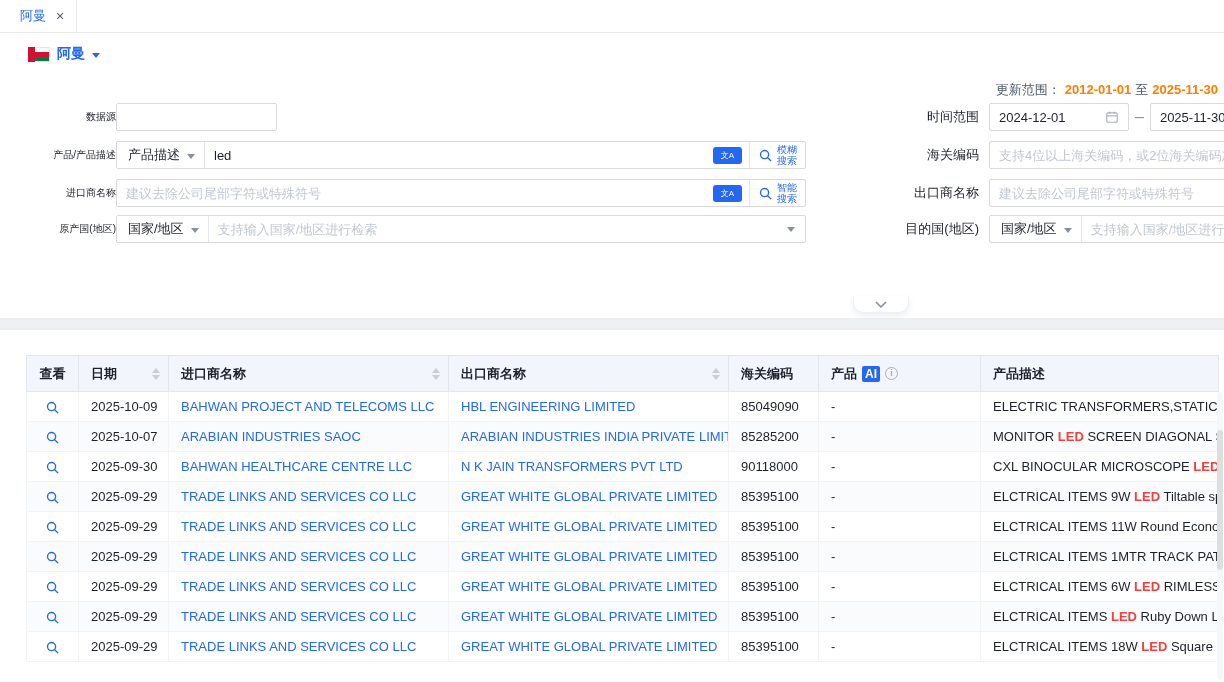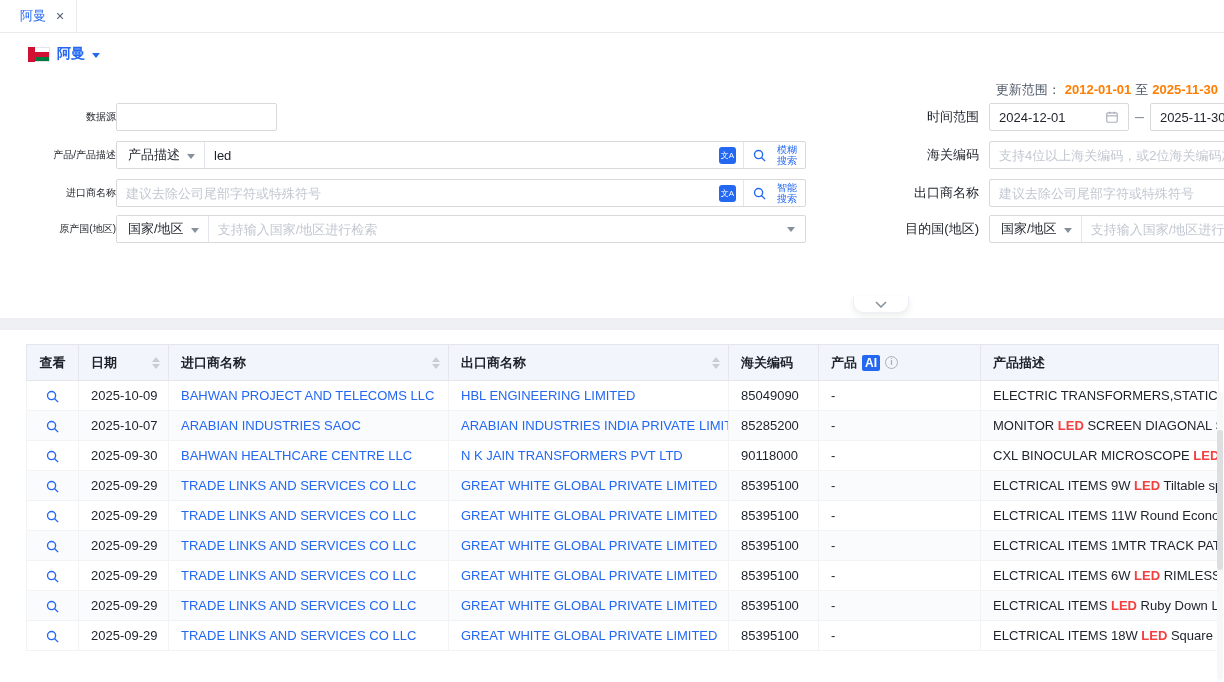--- a/index.html
+++ b/index.html
@@ -32,23 +32,23 @@
   .seg + .seg { border-left:3px solid #0f766e;font-family:Liberation Mono, monospace; }
   .seg.active { background:#e8f3ff; color:var(--primary); }
 
   .igroup { display:flex; align-items:stretch; height:28px; border:1px solid #d9d9d9; border-radius:2px; background:#fff; }
   .sel { display:flex; align-items:center; gap:7px; padding:0 9px 0 11px; font-size:13px; color:#1d2129;
          cursor:pointer; border-right:1px solid #e5e6eb; flex:none; }
   .iwrap { flex:1; display:flex; align-items:center; min-width:0; padding-right:7px; }
   .iwrap input { flex:1; min-width:0; border:0; outline:0; padding:0 9px;
                  font:13px "Liberation Sans","DejaVu Sans",sans-serif; color:#1d2129; background:transparent; }
   input::placeholder { color:#c2c7d0; }
-  .trans-icon { flex:none; width:17px; height:17px; border-radius:3px; background:var(--primary); color:#fff;
+  .trans-icon { flex:none; width:29px; height:17px; border-radius:3px; background:var(--primary); color:#fff;
                 font-size:8px; display:flex; align-items:center; justify-content:center; cursor:pointer; }
-  .attach { flex:none; display:flex; align-items:center; gap:10px; padding:0 8px; border-left:1px solid #e5e6eb; cursor:pointer; }
+  .attach { flex:none; display:flex; align-items:center; gap:4px; padding:0 8px; border-left:1px solid #e5e6eb; cursor:pointer; }
   .stack { display:flex; flex-direction:column; font-size:10px; line-height:11px; color:var(--primary); }
   .mag { color:var(--primary); flex:none; }
   .endcaret { flex:none; margin:0 3px 0 6px; }
 
   .cb-row { position:absolute; left:26px; top:229px; display:flex; gap:26px; align-items:center; }
   .cb { display:flex; align-items:center; gap:7px; font-size:13px; cursor:pointer; }
   .box { width:14px; height:14px; border:1px solid #c9cdd4; border-radius:2px; background:#fff; flex:none; }
 
   .update-range { position:absolute; top:48px; left:710px; width:512px; text-align:right;
                   font-size:13px; color:#4e5969; white-space:nowrap; }
@@ -64,21 +64,21 @@
                   border:1px solid #eceff3; border-top:0; border-radius:0 0 10px 10px;
                   box-shadow:0 3px 6px rgba(31,35,41,.08); display:flex; align-items:center; justify-content:center; cursor:pointer; }
 
   .gap { height:12px; }
 
   
   .results-card { position:relative; background:#fff; height:352px; overflow:hidden; padding-top:12px; }
   .summary { margin-left:26px; font-size:14px; font-weight:bold; height:19px; display:flex; gap:5px; align-items:center; }
   .count { color:var(--red); }
 
-  table { width:1192px; margin:2px 0 0 26px; border-collapse:collapse; table-layout:fixed; font-size:13px; }
+  table { width:1192px; margin:13px 0 0 26px; border-collapse:collapse; table-layout:fixed; font-size:13px; }
   thead th { height:36px; background:#f2f6fc; border:1px solid #e5e6eb; font-weight:bold; text-align:left; color:#1d2129; }
   .th-in { display:flex; align-items:center; justify-content:space-between; padding:0 8px 0 12px; }
   .th-in.center { justify-content:center; padding:0; }
   .th-in.plain { justify-content:flex-start; gap:5px; }
   .sorter { display:flex; flex-direction:column; gap:2px; cursor:pointer; }
   .sorter .up { width:0; height:0; border:4px solid transparent; border-bottom:5px solid #c9cdd4; border-top:0; }
   .sorter .down { width:0; height:0; border:4px solid transparent; border-top:5px solid #c9cdd4; border-bottom:0; }
   tbody td { height:30px; border:1px solid #f2f3f5; padding:0 12px; white-space:nowrap; overflow:hidden; }
   tbody tr:nth-child(even) { background:#fafbfc; }
   td.c-view { text-align:center; padding:0; }

